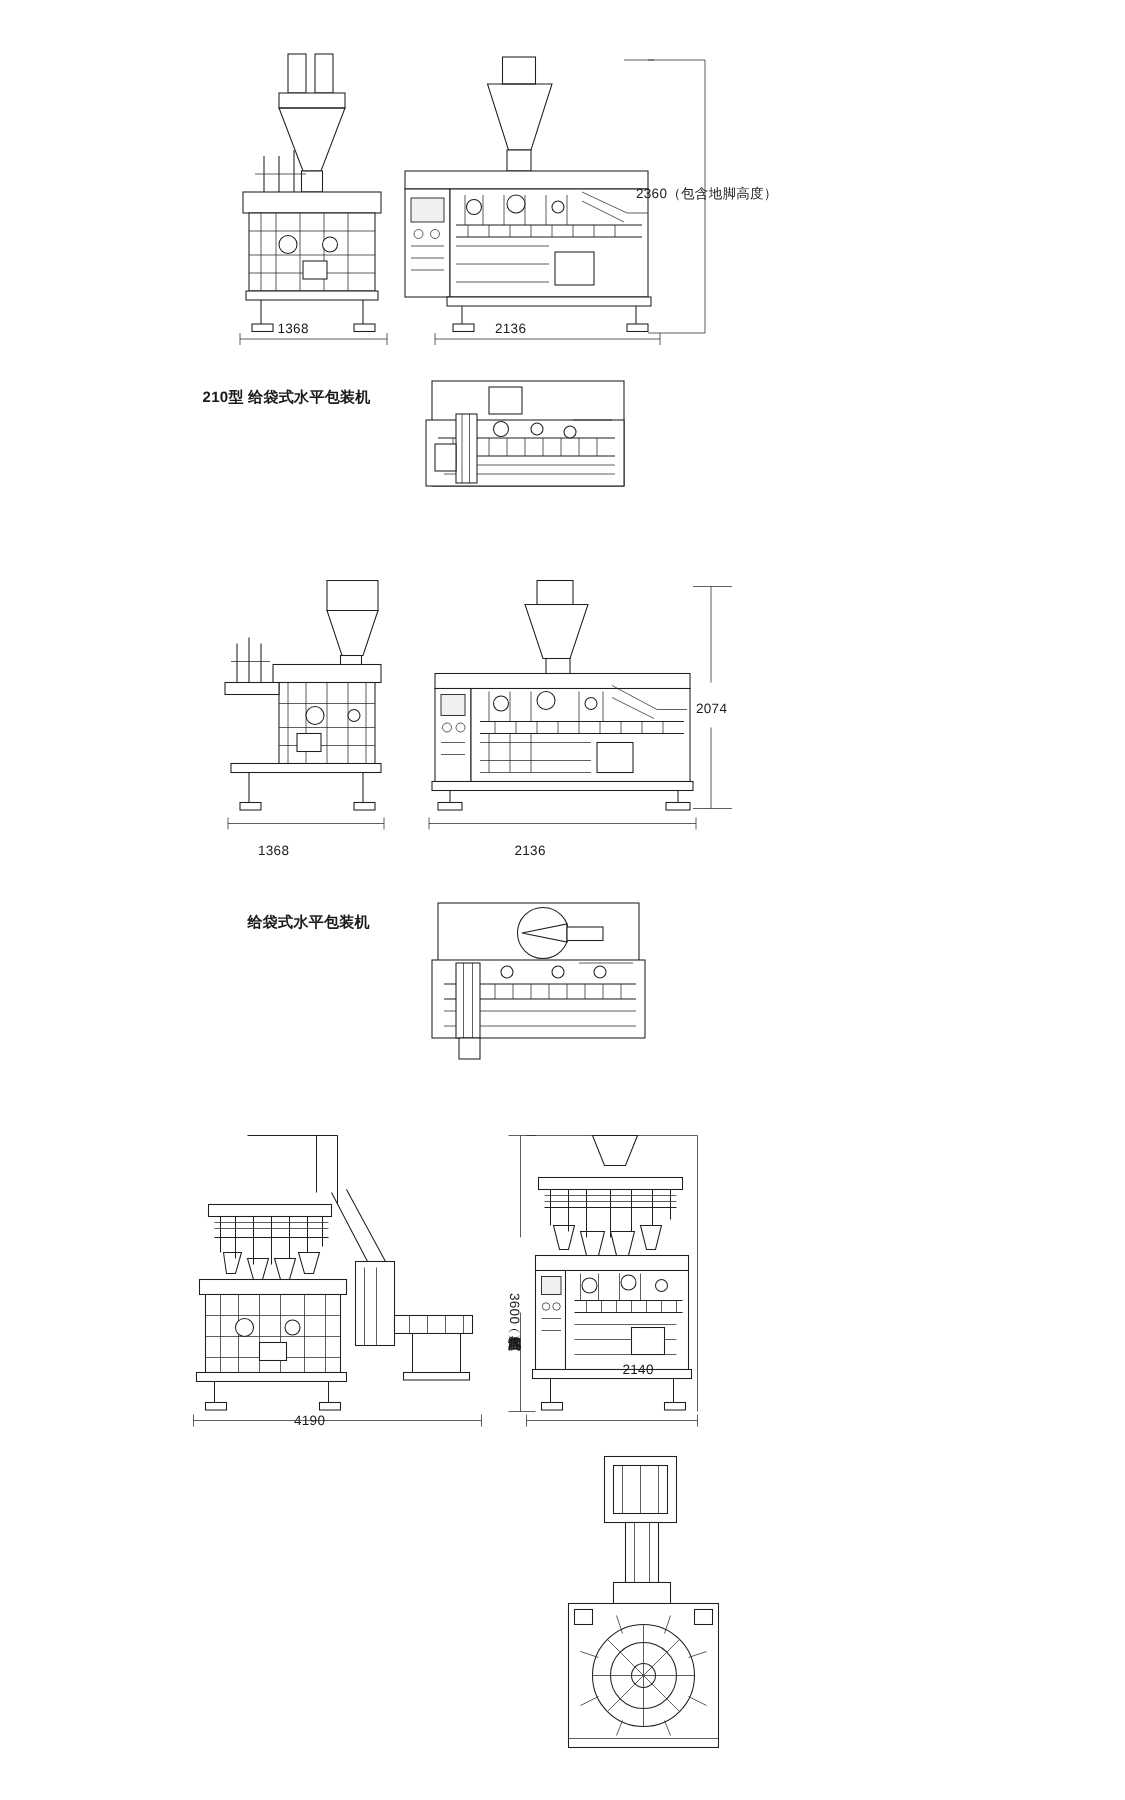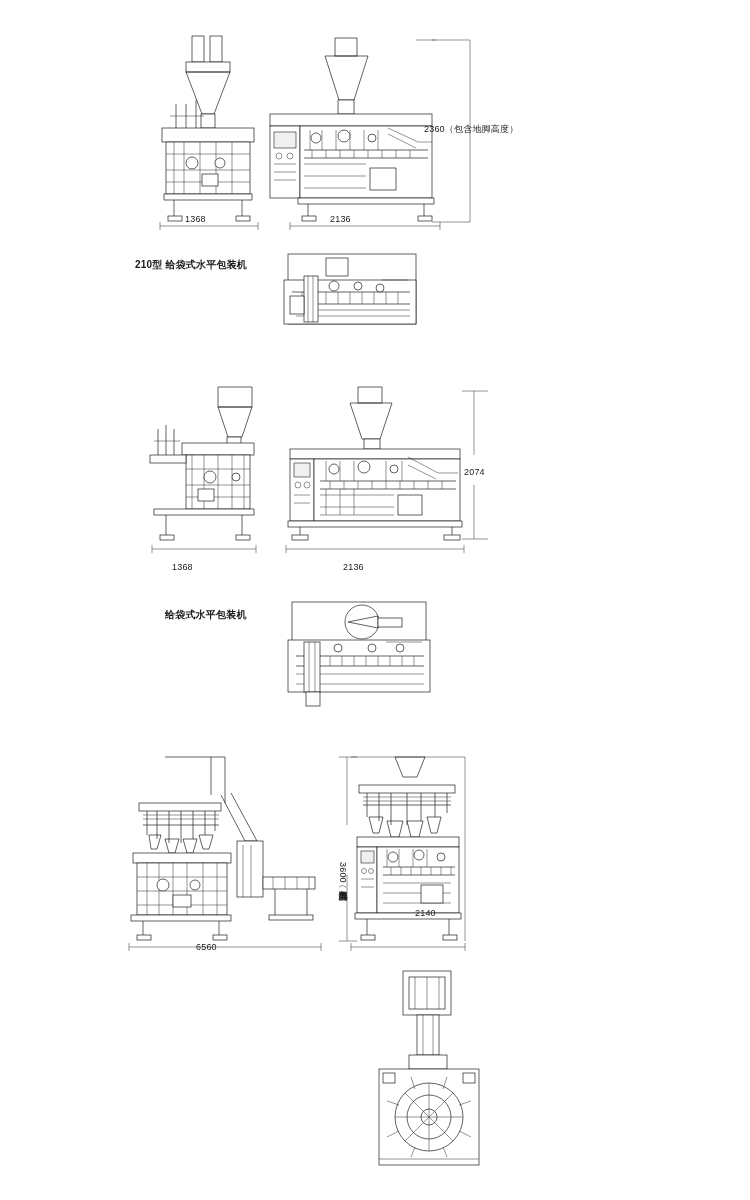--- a/index.html
+++ b/index.html
@@ -316,21 +316,21 @@
         <path class="ln" d="M242 164 L242 180 M324 164 L324 180"></path>
         <rect class="fillw" x="236" y="180" width="14" height="5"></rect>
         <rect class="fillw" x="318" y="180" width="14" height="5"></rect>
         <path class="ln-t" d="M226 192 L340 192"></path>
         <path class="ln-t" d="M226 188 L226 196 M340 188 L340 196"></path>
 
         <path class="ln-t" d="M214 2 L232 2 M214 186 L232 186 M222 2 L222 70 M222 120 L222 186"></path>
       </g>
     </svg>
   </div>
-  <div class="label dim" style="left:196px; top:942px;">6560</div>
+  <div class="label dim" style="left:196px; top:942px;">4190</div>
   <div class="label dim" style="left:415px; top:908px;">2140</div>
   <div class="label dim vert" style="left:336px; top:862px;">3600（包含地脚高度）</div>
 
   <div class="blk" style="left:365px; top:965px;">
     <svg width="130" height="210" viewBox="0 0 130 210">
       <rect class="fillw" x="38" y="6" width="48" height="44"></rect>
       <rect class="fillw" x="44" y="12" width="36" height="32"></rect>
       <path class="ln-t" d="M50 12 L50 44 M62 12 L62 44 M74 12 L74 44"></path>
       <rect class="fillw" x="52" y="50" width="22" height="40"></rect>
       <path class="ln-t" d="M58 50 L58 90 M68 50 L68 90"></path>

